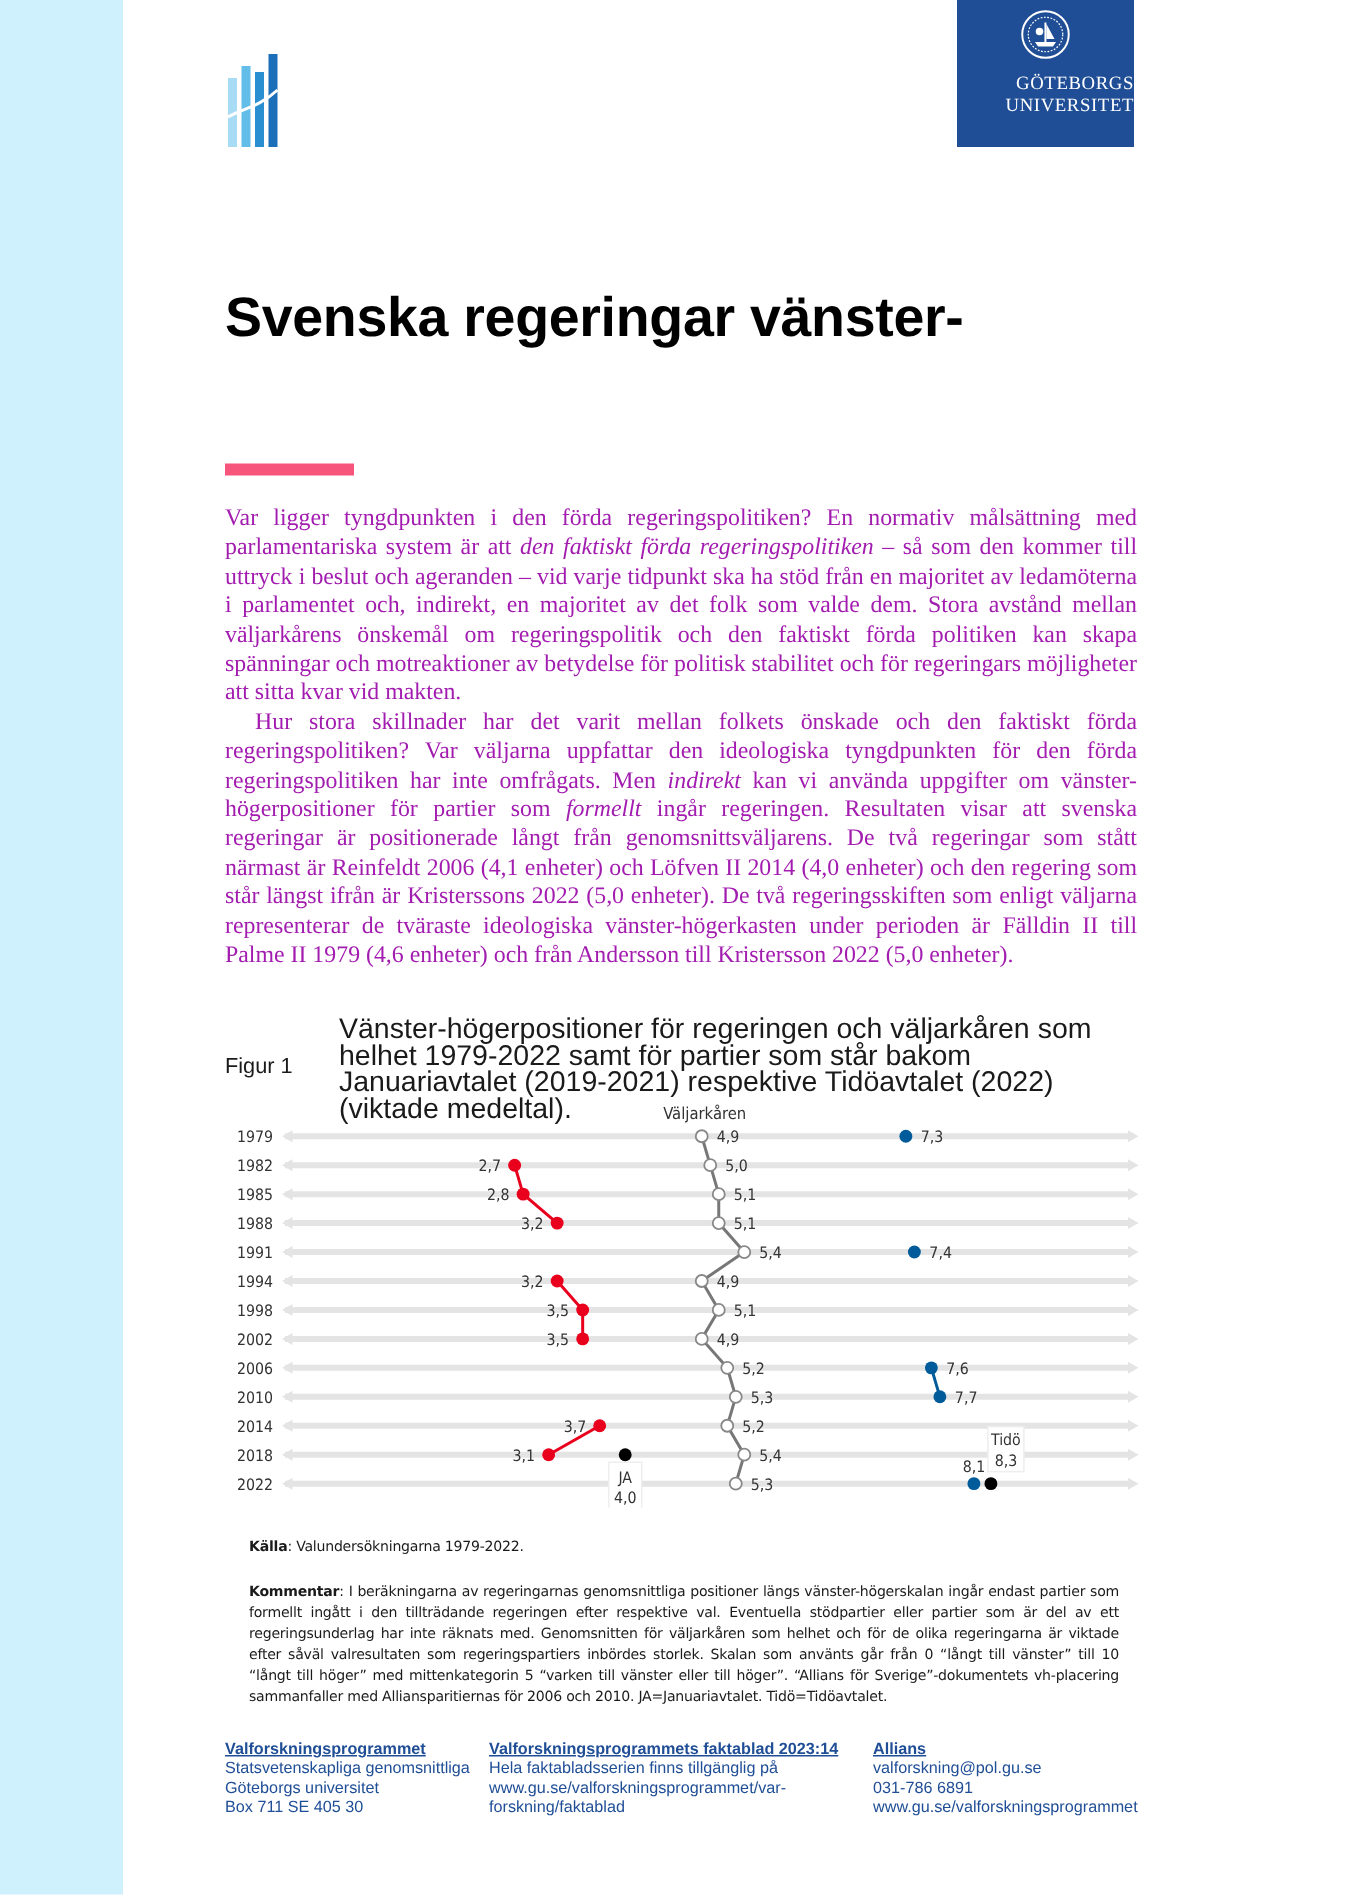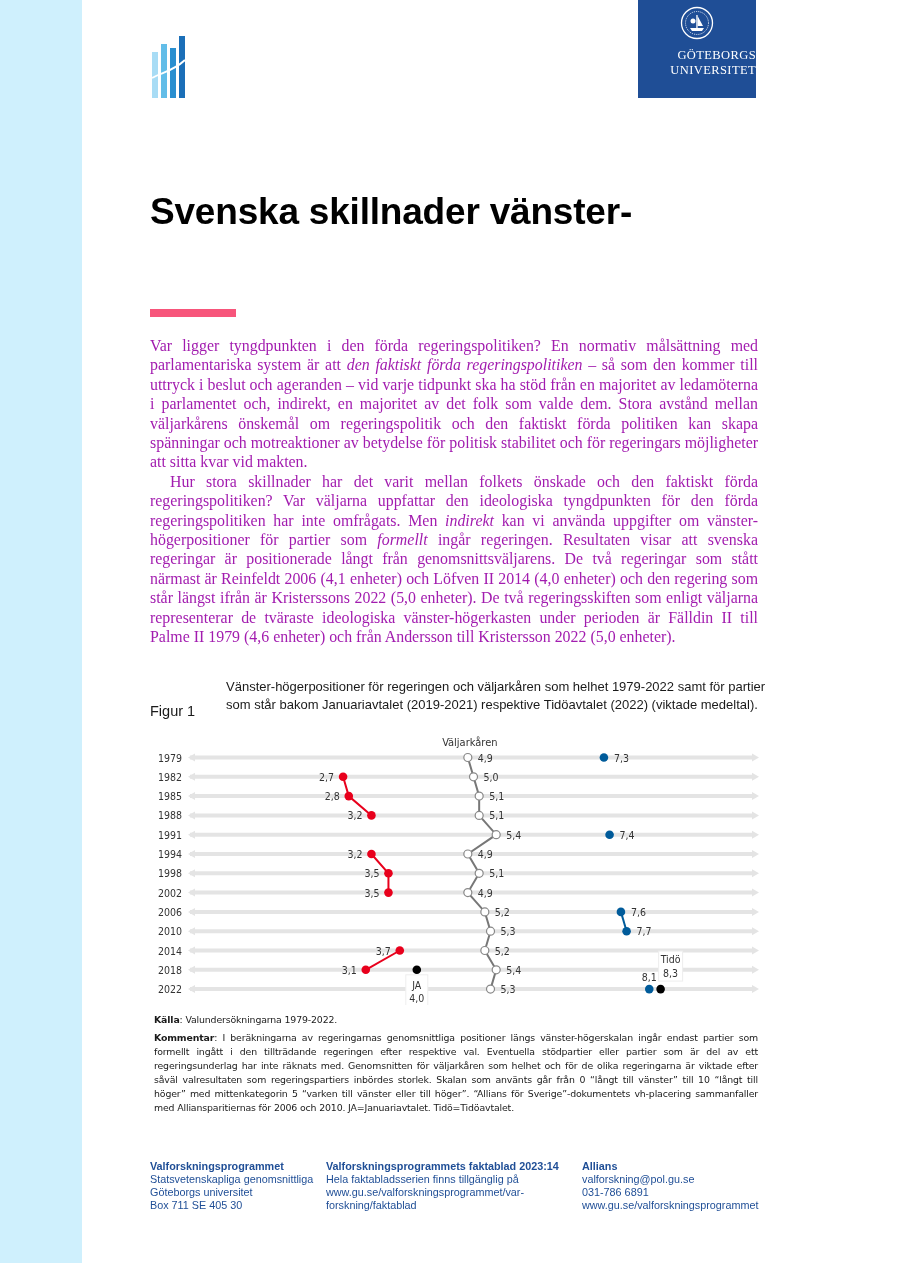--- a/index.html
+++ b/index.html
@@ -10,27 +10,27 @@
   .logo-text { position:absolute; left:52px; top:2px; font-family:"DejaVu Sans", sans-serif; font-size:22px; line-height:28px; color:#2a2a2a; letter-spacing:0.3px; font-weight:300; }
   .gu { position:absolute; left:638px; top:0; width:118px; height:98px; background:#1f4e96; color:#fff; text-align:right; }
   .gu-seal { position:absolute; left:42px; top:6px; width:34px; height:34px; }
   .gu-text { position:absolute; left:0; width:118px; top:48px; font-family:"Liberation Serif", serif; font-size:12.5px; line-height:15px; letter-spacing:0.4px; }
   h1 { position:absolute; left:150px; top:188px; margin:0; font-family:"Liberation Sans", sans-serif; font-weight:bold; font-size:37px; line-height:47px; color:#000; letter-spacing:-0.2px; }
   .accent { position:absolute; left:150px; top:309px; width:86px; height:8px; background:#f7557b; }
   .body-text { position:absolute; left:150px; top:336px; width:608px; font-family:"Liberation Serif", serif; font-size:15.9px; line-height:19.4px; color:#a21caf; text-align:justify; }
   .body-text p { margin:0; }
   .body-text p.indent { text-indent:20px; }
   .fig-label { position:absolute; left:150px; top:678px; font-size:14.5px; color:#1a1a1a;margin-top:25px; }
-  .fig-caption { position:absolute; left:226px; top:678px; width:540px; font-size:13px; line-height:17.5px; color:#1a1a1a; }
+  .fig-caption { position:absolute; left:226px; top:678px; width:540px; font-size:19px; line-height:17.5px; color:#1a1a1a; }
   svg.chart { position:absolute; left:140px; top:730px; }
   .notes { position:absolute; left:150px; top:1009px; width:612px; font-family:"DejaVu Sans", sans-serif; font-size:9.4px; line-height:14px; color:#1a1a1a; text-align:justify; letter-spacing:-0.15px; }
-  .notes p { margin:4px; }
+  .notes p { margin:16px; }
   .notes b { font-weight:bold; }
   .footer-col { position:absolute; top:1160px; font-size:10.8px; line-height:13px; color:#1f4e96; }
-  .footer-col .head { font-weight:bold; }
+  .footer-col .head { font-weight:bold;text-decoration:underline; }
 </style>
 </head>
 <body>
 
 <div class="sidebar"></div>
 
 <div class="logo">
   <svg class="logo-bars" viewBox="0 0 40 70">
     <rect x="2" y="20" width="6" height="46" fill="#a8dcf5"></rect>
     <rect x="11" y="12" width="6" height="54" fill="#62bde8"></rect>
@@ -49,21 +49,21 @@
     <path d="M17.6 10 L23 20 L17.6 20 Z" fill="#fff"></path>
     <circle cx="13" cy="15" r="2.5" fill="#fff"></circle>
   </svg>
   <div class="gu-text">
     <div>GÖTEBORGS</div>
     <div>UNIVERSITET</div>
   </div>
 </div>
 
 <h1>
-  <span>Svenska skillnader vänster-</span><br>
+  <span>Svenska regeringar vänster-</span><br>
 </h1>
 
 <div class="accent"></div>
 
 <div class="body-text">
   <p><span>Var ligger tyngdpunkten i den förda regeringspolitiken? En normativ målsättning med parlamentariska system är att </span><em>den faktiskt förda regeringspolitiken</em><span> – så som den kommer till uttryck i beslut och ageranden – vid varje tidpunkt ska ha stöd från en majoritet av ledamöterna i parlamentet och, indirekt, en majoritet av det folk som valde dem. Stora avstånd mellan väljarkårens önskemål om regeringspolitik och den faktiskt förda politiken kan skapa spänningar och motreaktioner av betydelse för politisk stabilitet och för regeringars möjligheter att sitta kvar vid makten.</span></p>
   <p class="indent"><span>Hur stora skillnader har det varit mellan folkets önskade och den faktiskt förda regeringspolitiken? Var väljarna uppfattar den ideologiska tyngdpunkten för den förda regeringspolitiken har inte omfrågats. Men </span><em>indirekt</em><span> kan vi använda uppgifter om vänster-högerpositioner för partier som </span><em>formellt</em><span> ingår regeringen. Resultaten visar att svenska regeringar är positionerade långt från genomsnittsväljarens. De två regeringar som stått närmast är Reinfeldt 2006 (4,1 enheter) och Löfven II 2014 (4,0 enheter) och den regering som står längst ifrån är Kristerssons 2022 (5,0 enheter). De två regeringsskiften som enligt väljarna representerar de tväraste ideologiska vänster-högerkasten under perioden är Fälldin II till Palme II 1979 (4,6 enheter) och från Andersson till Kristersson 2022 (5,0 enheter).</span></p>
 </div>
 
 <div class="fig-label">Figur 1</div>

